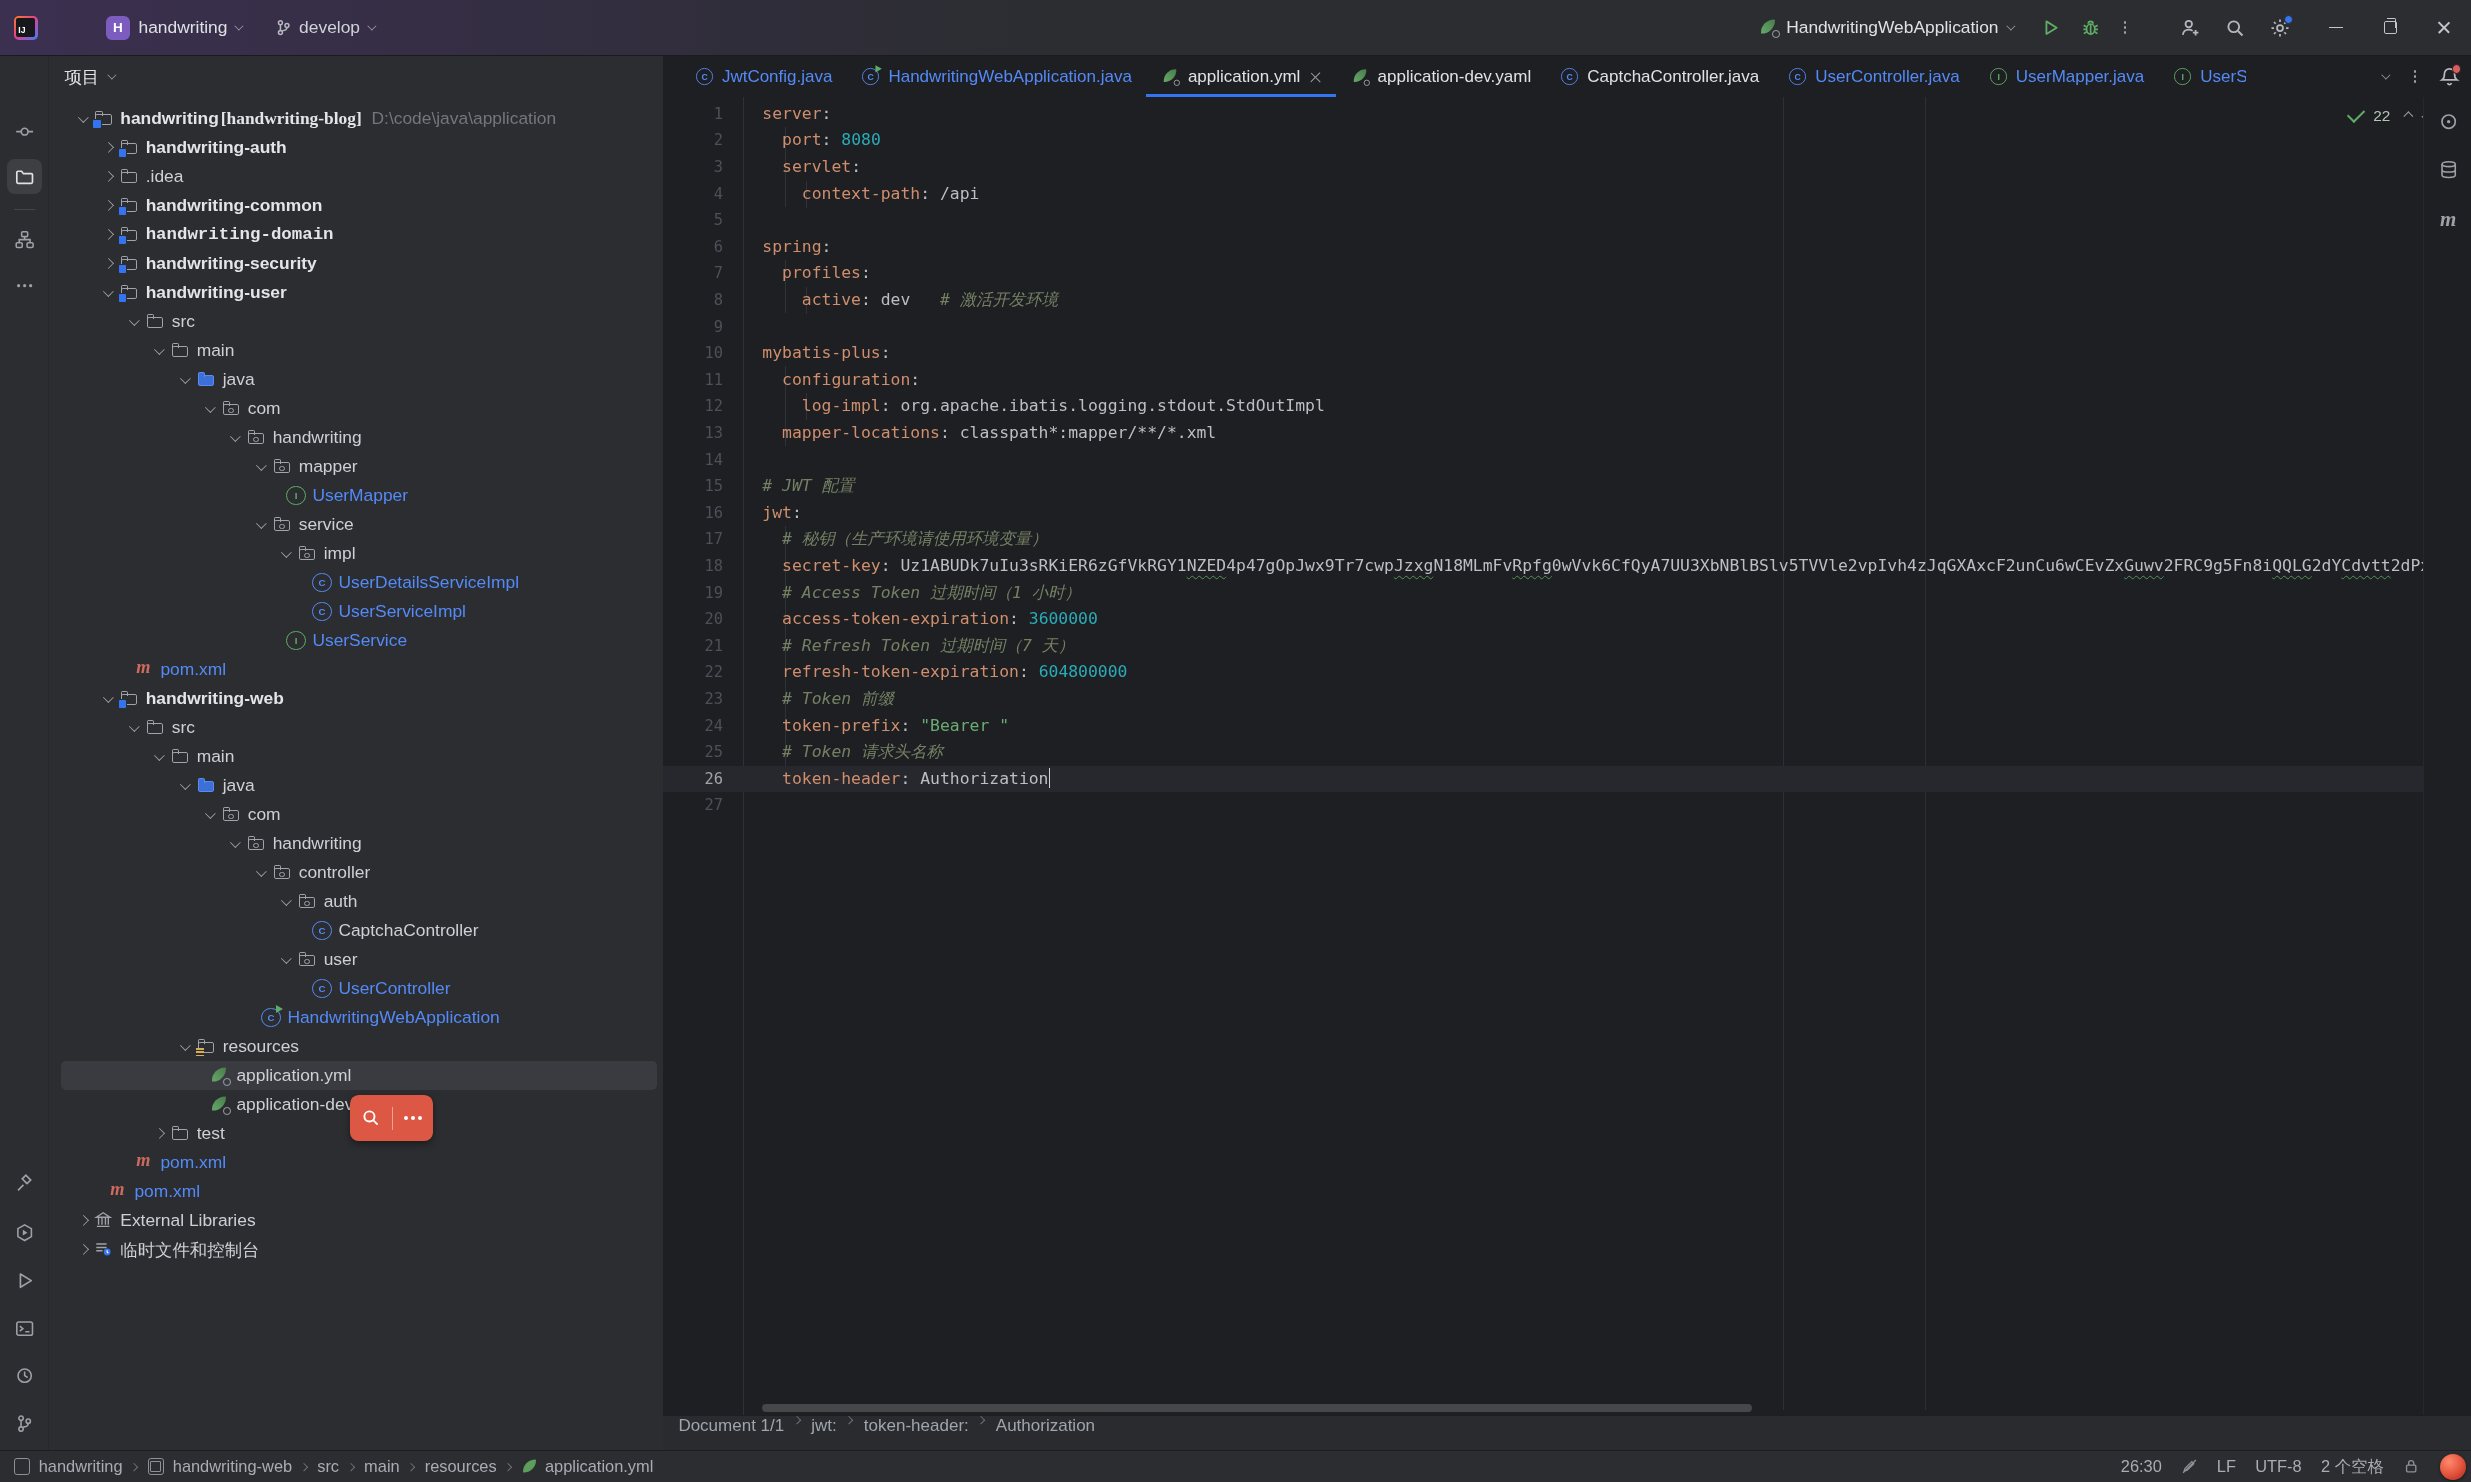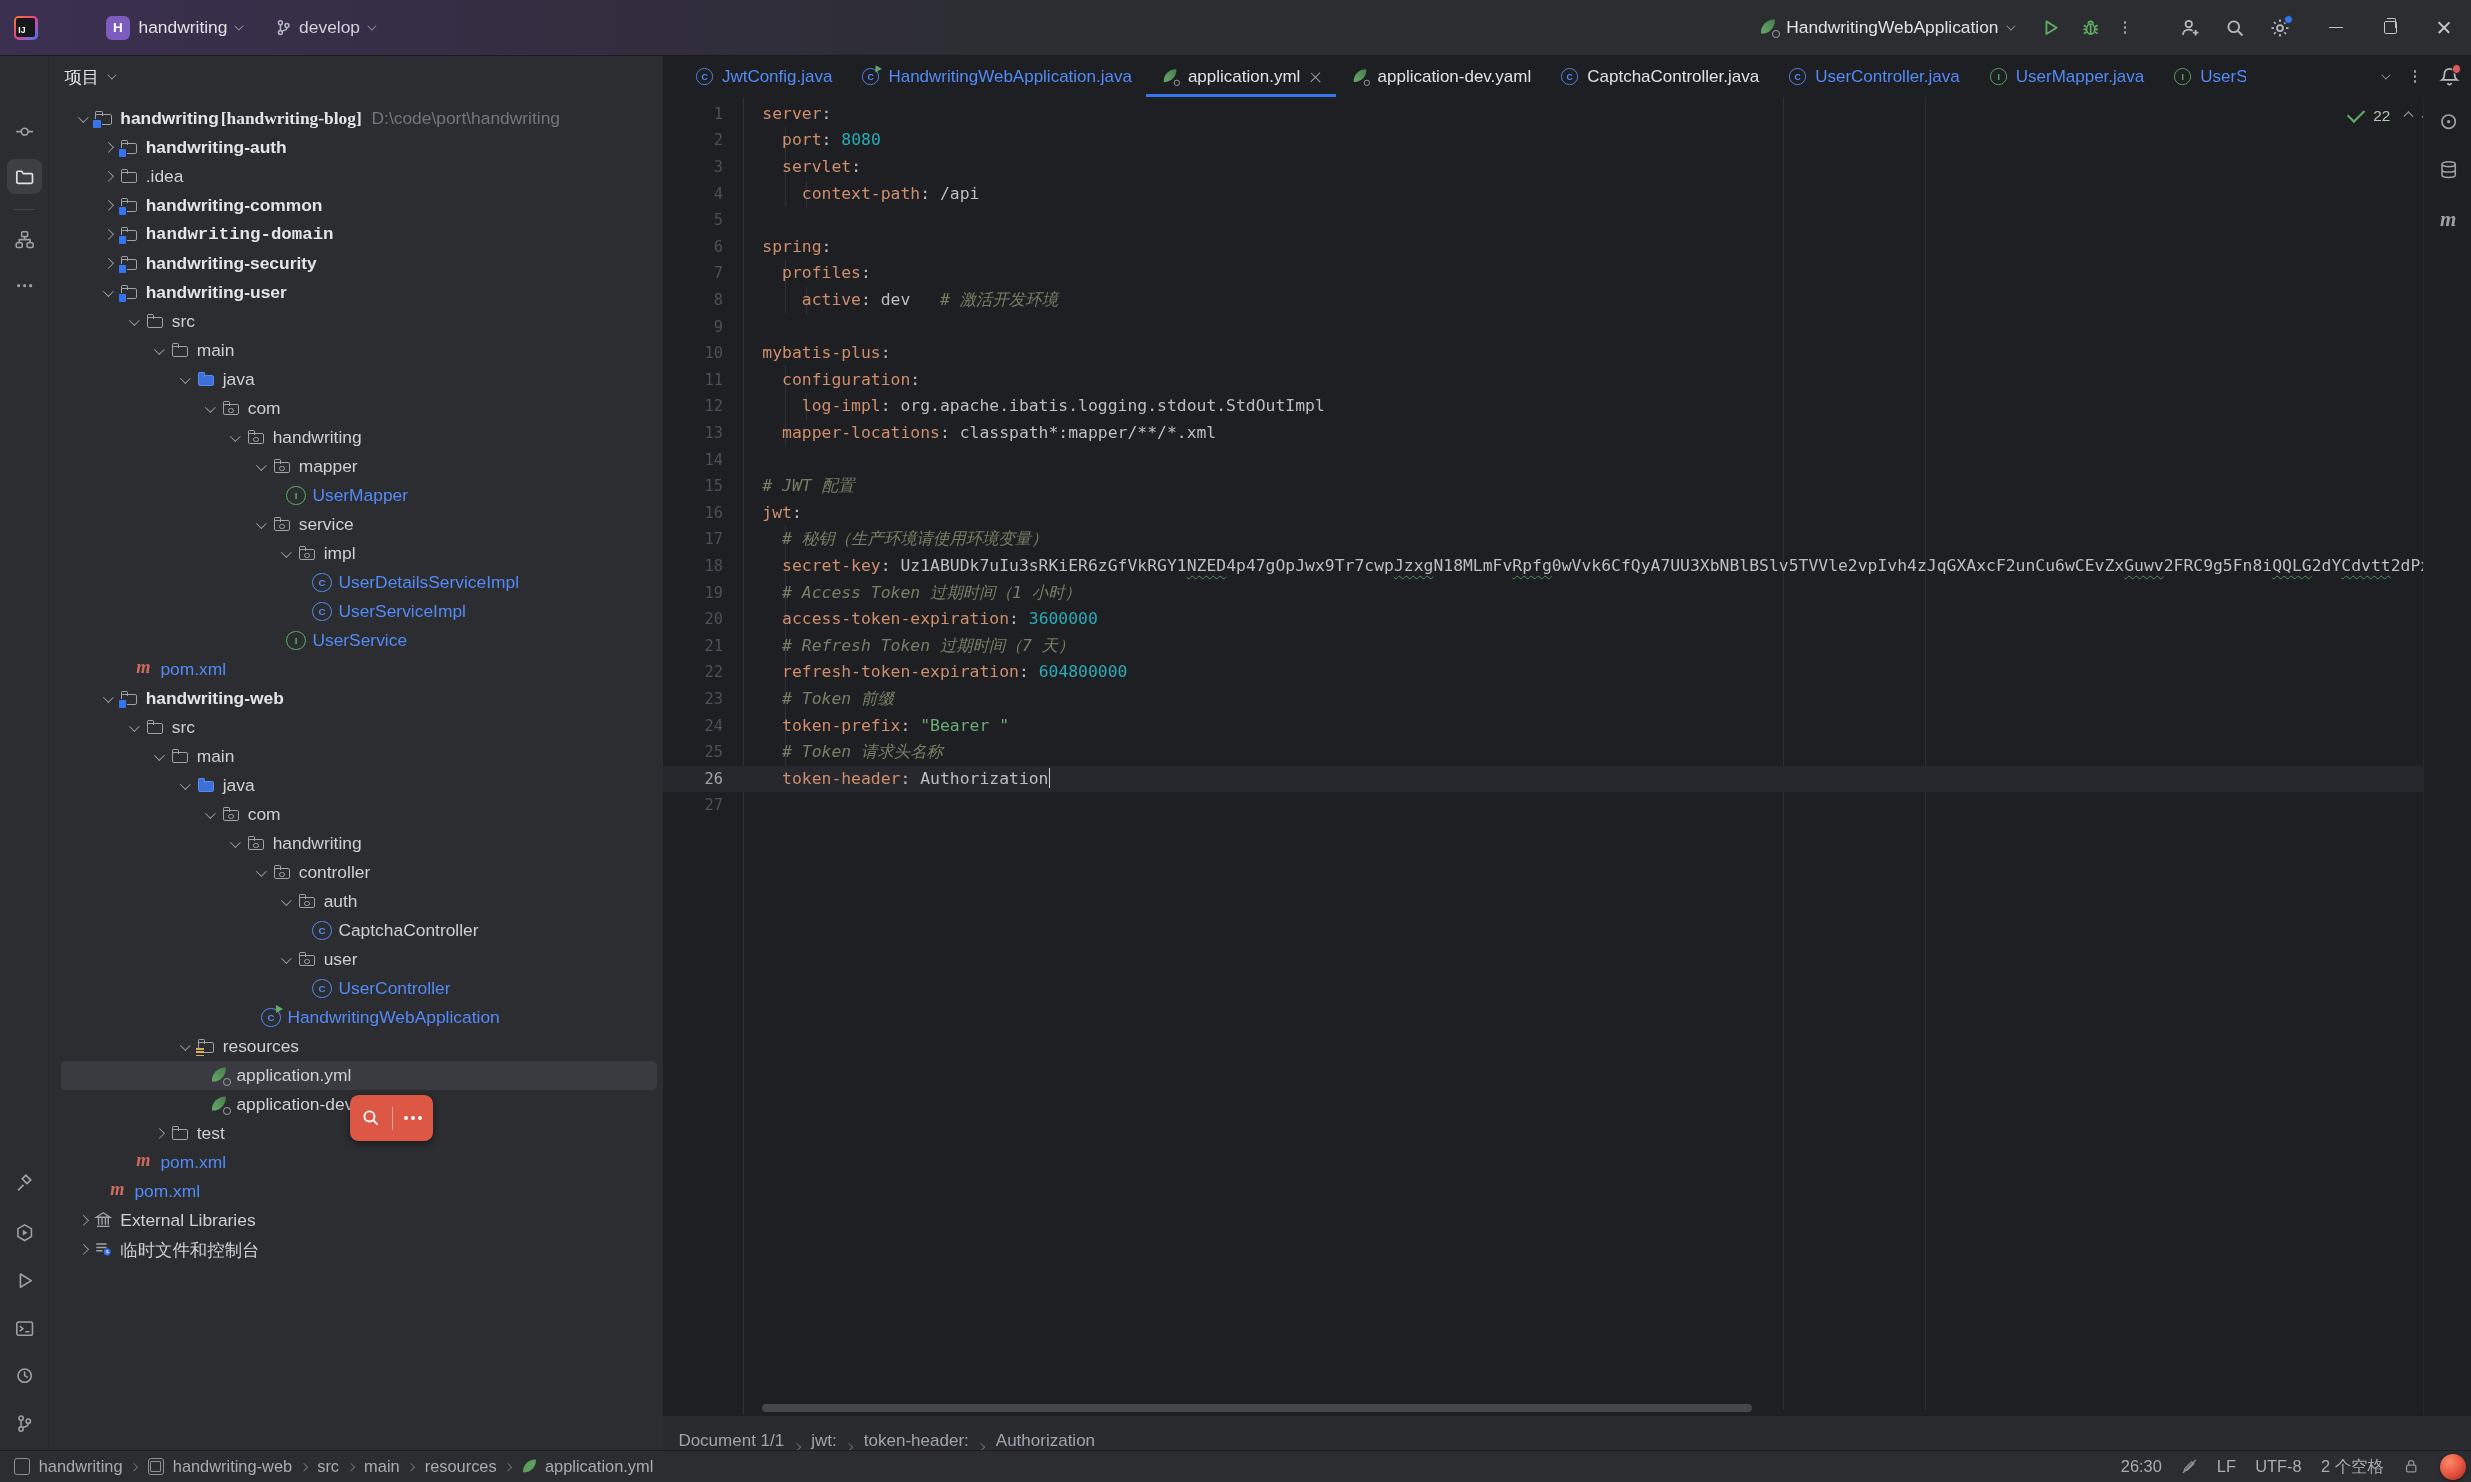--- a/index.html
+++ b/index.html
@@ -141,21 +141,21 @@
     background:rgba(255,255,255,.18);}
 
   
   #stripe-right{position:absolute;right:0;top:97px;width:48px;bottom:66px;background:#1e1f22;
     border-left:1px solid #26282b;}
   .stripe-right-btn{position:absolute;left:7.7px;width:33px;height:33px;display:flex;align-items:center;
     justify-content:center;color:#9da0a6;}
 
   
   #crumbbar{position:absolute;left:663px;right:0;bottom:31px;height:35px;background:#292b2e;
-    border-top:1px solid #1d1e21;display:flex;align-items:flex-end;padding-left:15.4px;gap:9.7px;
+    border-top:1px solid #1d1e21;display:flex;align-items:flex-start;padding-left:15.4px;gap:9.7px;
     font-size:17px;color:#9fa5ad;}
   .crumb-sep{width:7.7px;height:7.7px;position:relative;}
   .crumb-sep::before{content:"";position:absolute;left:0;top:1px;width:5.3px;height:5.3px;
     border-right:1.4px solid #6f737a;border-bottom:1.4px solid #6f737a;transform:rotate(-45deg);}
 
   
   #statusbar{position:absolute;left:0;right:0;bottom:0;height:31px;background:#2b2d30;
     border-top:1px solid #1d1e21;display:flex;align-items:center;font-size:16.4px;color:#a8acb3;
     padding:0 13.5px;}
   #sb-left{display:flex;align-items:center;gap:8.7px;}
@@ -318,21 +318,21 @@
     <span class="chev" style="margin-top:-3.9px;"></span>
   </div>
   <div id="tree">
       <div class="trow" style="padding-left: 12.6px;">
         <span class="tch e"></span>
         <span class="ti ic-module ic-folder">
           <span class="mk"></span>
         </span>
         <span class="lbl bold">handwriting</span>
         <span class="lbl bold" style="margin-left: 1.9px; font-family: Liberation Serif, serif;"> [handwriting-blog]</span>
-        <span class="path">D:\code\port\handwriting</span>
+        <span class="path">D:\code\java\application</span>
       </div>
       <div class="trow" style="padding-left: 38px;">
         <span class="tch c"></span>
         <span class="ti ic-module ic-folder">
           <span class="mk"></span>
         </span>
         <span class="lbl bold">handwriting-auth</span>
       </div>
       <div class="trow" style="padding-left: 38px;">
         <span class="tch c"></span>

